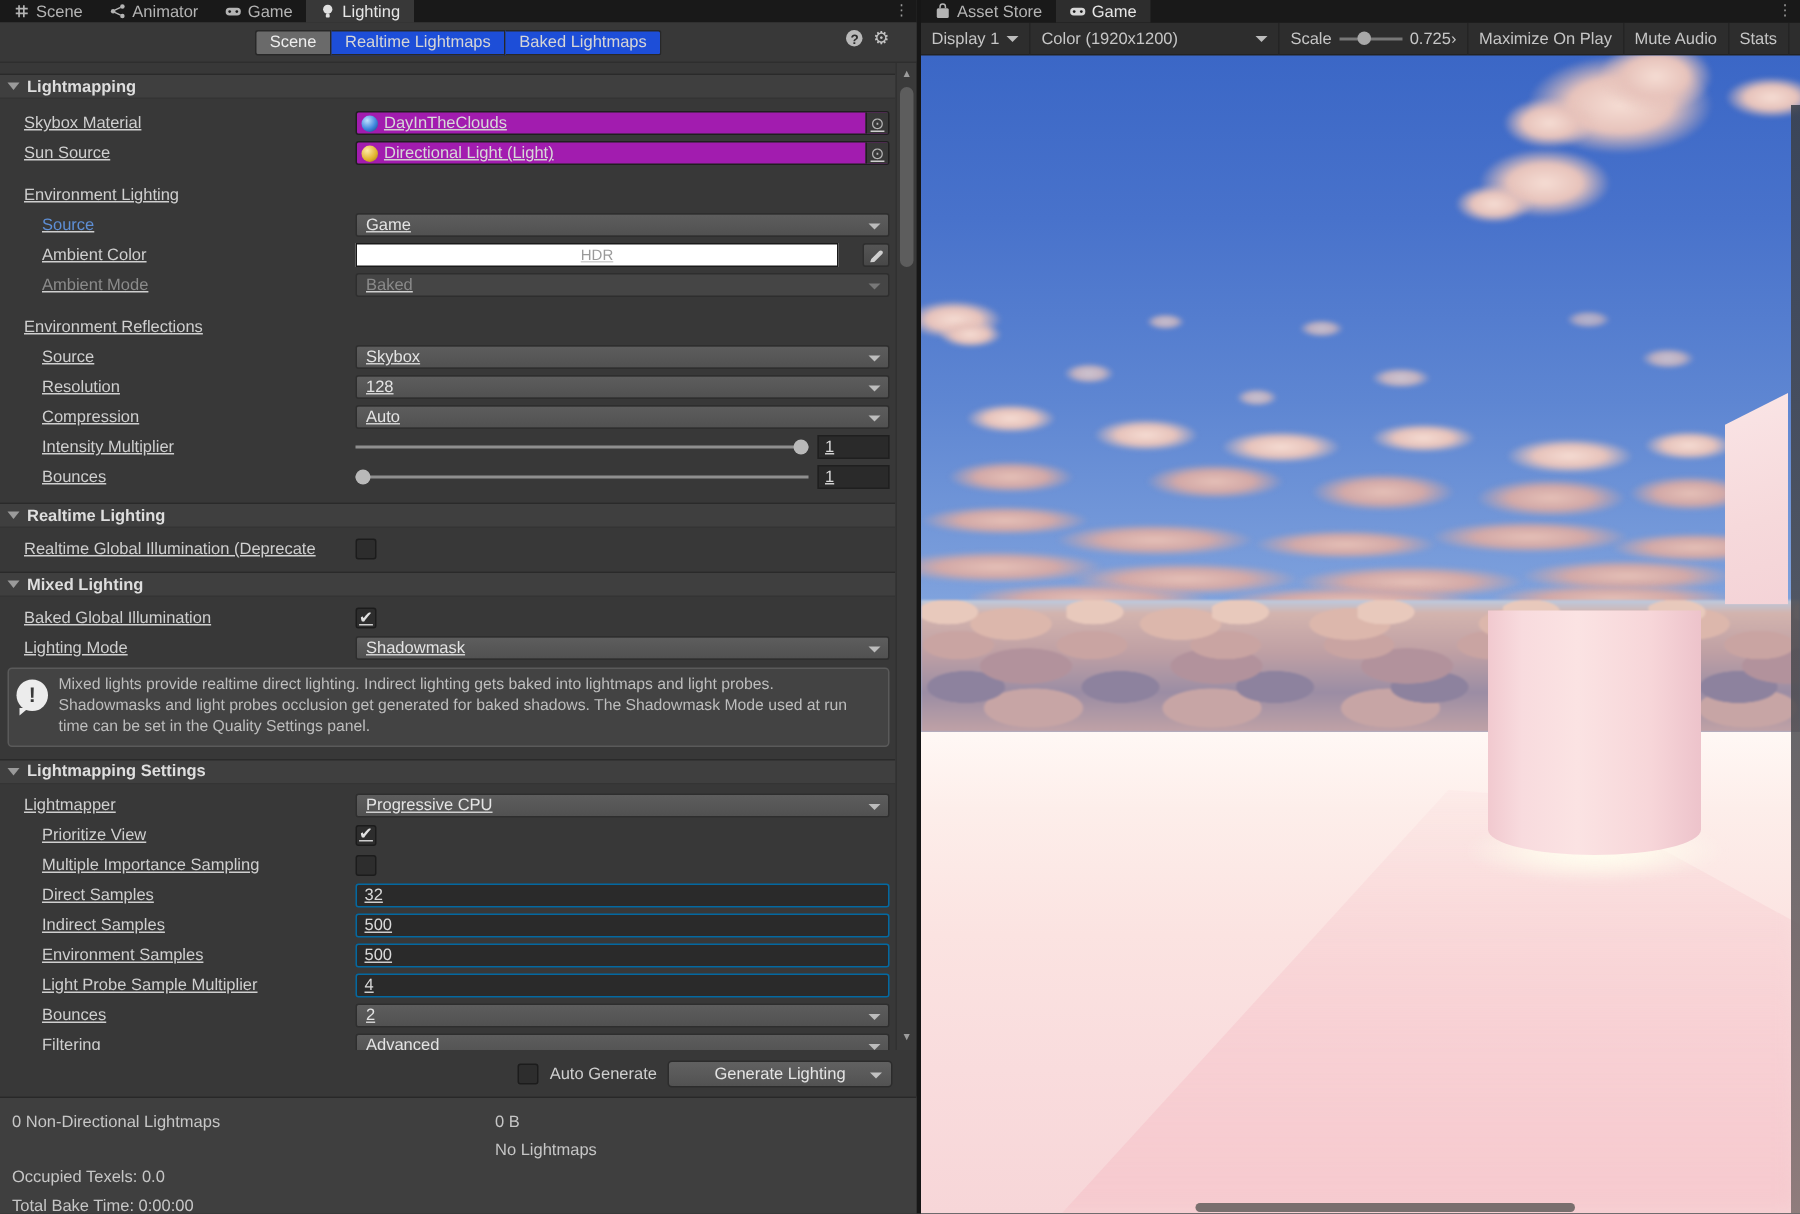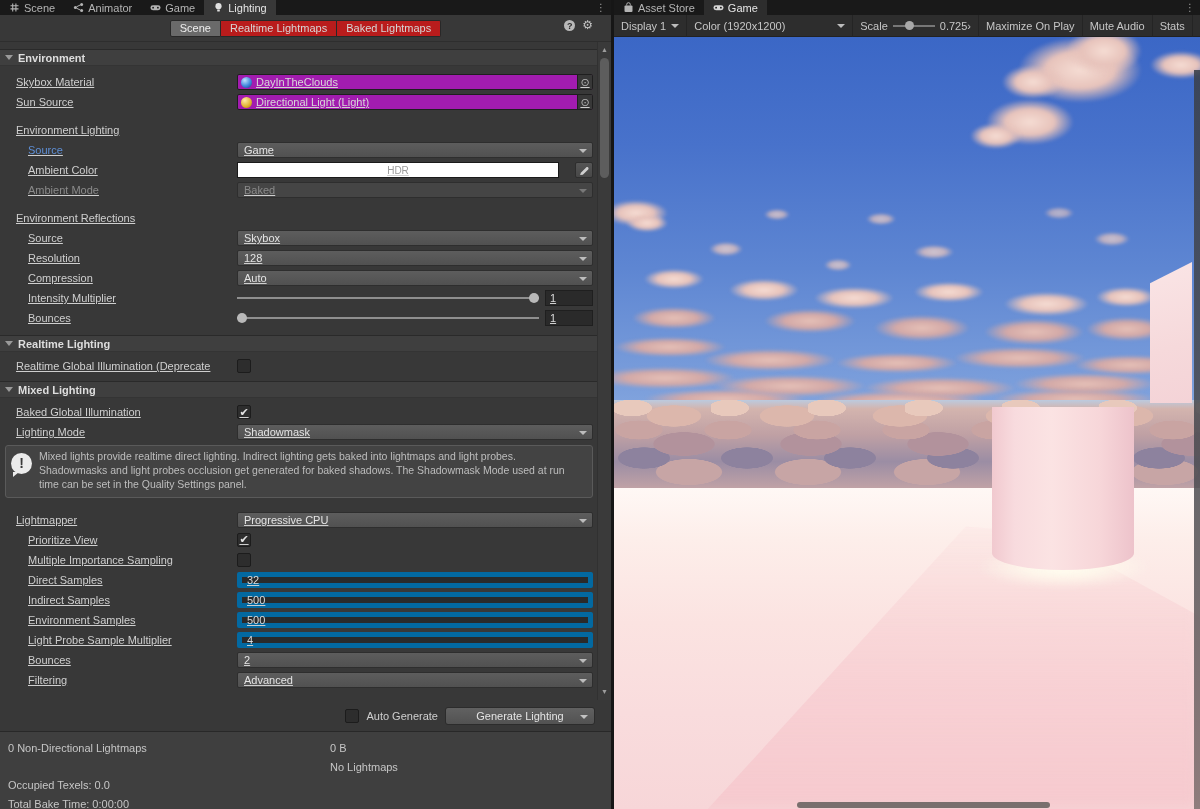--- a/index.html
+++ b/index.html
@@ -13,21 +13,21 @@
           border-right:3px solid #161616; }
   .tabstrip { height:15px; flex:none; background:#191919; display:flex; align-items:stretch; position:relative; }
   .tab { display:flex; align-items:center; gap:4px; padding:0 9px; color:#b4b4b4; font-size:11px; cursor:default; }
   .tab.active { background:#383838; color:#e6e6e6; }
   .right .tab.active { background:#2d2d2d; }
   .kebab { position:absolute; right:2px; top:0; height:15px; display:flex; align-items:center; color:#9a9a9a; font-size:10px; padding:0 3px;}
   .tabicon { width:11px; height:11px; flex:none; }
 
   .lighting-toolbar { height:26px; flex:none; display:flex; align-items:center; justify-content:center; position:relative; background:#383838; }
   .viewtabs { display:flex; }
-  .viewtab { height:17px; line-height:15px; padding:0 9px; background:#b91c1c; border:1px solid #282828; border-left:none; color:#d6d6d6; }
+  .viewtab { height:17px; line-height:15px; padding:0 9px; background:#1d4ed8; border:1px solid #282828; border-left:none; color:#d6d6d6; }
   .viewtab:first-child { border-left:1px solid #282828; border-radius:2px 0 0 2px; }
   .viewtab:last-child { border-radius:0 2px 2px 0; }
   .viewtab.selected { background:#6a6a6a; color:#eee; }
   .lt-icons { position:absolute; right:18px; top:5px; display:flex; gap:7px; align-items:center; }
   .help-ic { width:11px; height:11px; border-radius:50%; background:#b9b9b9; color:#2b2b2b; font-size:9px; font-weight:bold; display:flex; align-items:center; justify-content:center; }
   .gear-ic { color:#c3c3c3; font-size:12px; line-height:11px; }
 
   .scrollarea { flex:1; position:relative; overflow:hidden; border-top:1px solid #2e2e2e; }
   .content { position:absolute; left:0; top:0; right:14px; padding-top:7px; }
   .sec-header { height:17px; display:flex; align-items:center; gap:5px; padding-left:5px; background:#3f3f3f;
@@ -53,21 +53,21 @@
 
   .colorfield { flex:1; display:flex; gap:16px; }
   .swatch { flex:1; height:16px; background:#fff; border:1px solid #1a1a1a; display:flex; align-items:center; justify-content:center; color:#9a9a9a; font-size:10px; }
   .eyedrop { width:18px; height:16px; background:linear-gradient(#555,#484848); border:1px solid #2e2e2e; border-radius:2px; display:flex; align-items:center; justify-content:center; }
 
   .sliderwrap { flex:1; display:flex; align-items:center; gap:6px; }
   .slider { flex:1; position:relative; height:16px; }
   .slider .track { position:absolute; left:0; right:0; top:7px; height:2px; background:#8f8f8f; }
   .slider .handle { position:absolute; top:3px; width:10px; height:10px; border-radius:50%; background:#b9b9b9; }
   .numfield { width:48px; flex:none; height:16px; background:#2a2a2a; border:1px solid #1f1f1f; color:#dadada; display:flex; align-items:center; padding:0 4px; }
-  .textfield { flex:1; height:16px; background:#2a2a2a; border:5px solid #0369a1; color:#dadada; display:flex; align-items:center; padding:0 5px; border-radius:2px; }
+  .textfield { flex:1; height:16px; background:#2a2a2a; border:1px solid #0369a1; color:#dadada; display:flex; align-items:center; padding:0 5px; border-radius:2px; }
 
   .checkbox { width:14px; height:14px; background:#2d2d2d; border:1px solid #1c1c1c; border-radius:2px; display:flex; align-items:center; justify-content:center; color:#e2e2e2; font-size:11px; line-height:11px; flex:none; }
 
   .helpbox { margin:3px 4px 3px 5px; background:#434343; border:1px solid #5a5a5a; border-radius:3px; display:flex; gap:7px; padding:4px 7px 5px 5px; color:#bdbdbd; font-size:10.5px; line-height:1.32; align-items:flex-start; }
   .warn-ic { width:21px; height:21px; border-radius:50%; background:#ececec; color:#3a3a3a; font-weight:bold; font-size:14px; display:flex; align-items:center; justify-content:center; flex:none; position:relative; margin-top:3px; }
   .warn-ic::after { content:""; position:absolute; left:2px; bottom:-3px; border-left:6px solid #ececec; border-bottom:5px solid transparent; }
 
   .vscrollbar { position:absolute; right:0; top:0; bottom:0; width:14px; background:#3a3a3a; border-left:1px solid #313131; }
   .sb-arrow { position:absolute; left:0; width:13px; text-align:center; color:#9d9d9d; font-size:7px; line-height:9px; }
   .sb-thumb { position:absolute; left:2px; width:9px; top:16px; height:120px; background:#5d5d5d; border-radius:5px; }
@@ -172,21 +172,21 @@
         <div class="help-ic">?</div>
         <div class="gear-ic">⚙</div>
       </div>
     </div>
 
     <div class="scrollarea">
       <div class="content">
 
         <div class="sec-header">
           <span class="fold"></span>
-          <span>Environment</span>
+          <span>Lightmapping</span>
         </div>
         <div style="height:6px"></div>
         <div class="row">
           <span class="lbl">Skybox Material</span>
           <div class="field">
               <div class="objfield">
             <span class="mat-icon"></span>
             <span>DayInTheClouds</span>
             <span class="objpicker">⊙</span>
           </div>
@@ -322,20 +322,24 @@
             <span>Shadowmask</span>
           </div>
             </div>
         </div>
         <div class="helpbox">
           <div class="warn-ic">!</div>
           <div>Mixed lights provide realtime direct lighting. Indirect lighting gets baked into lightmaps and light probes. Shadowmasks and light probes occlusion get generated for baked shadows. The Shadowmask Mode used at run time can be set in the Quality Settings panel.</div>
         </div>
         <div style="height:5px"></div>
 
+        <div class="sec-header">
+          <span class="fold"></span>
+          <span>Lightmapping Settings</span>
+        </div>
         <div class="row" style="margin-top:4px">
           <span class="lbl">Lightmapper</span>
           <div class="field">
               <div class="dropdown">
             <span>Progressive CPU</span>
           </div>
             </div>
         </div>
         <div class="row indent">
           <span class="lbl">Prioritize View</span>

